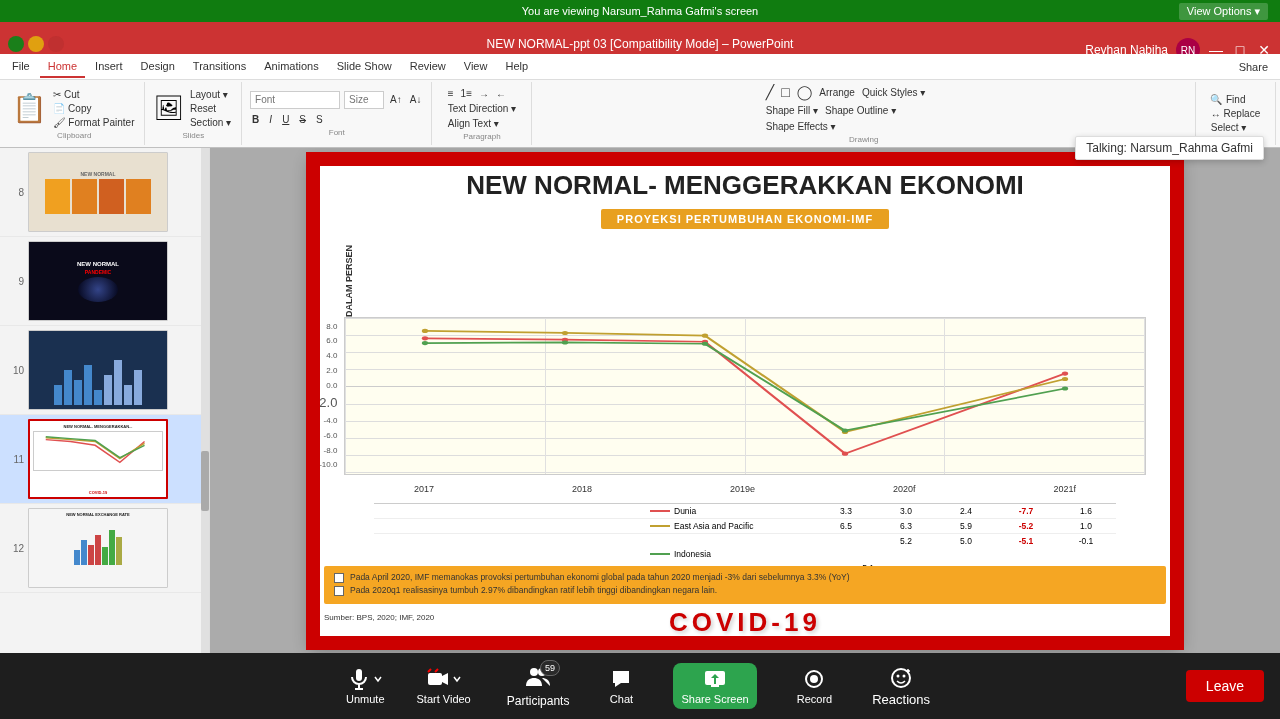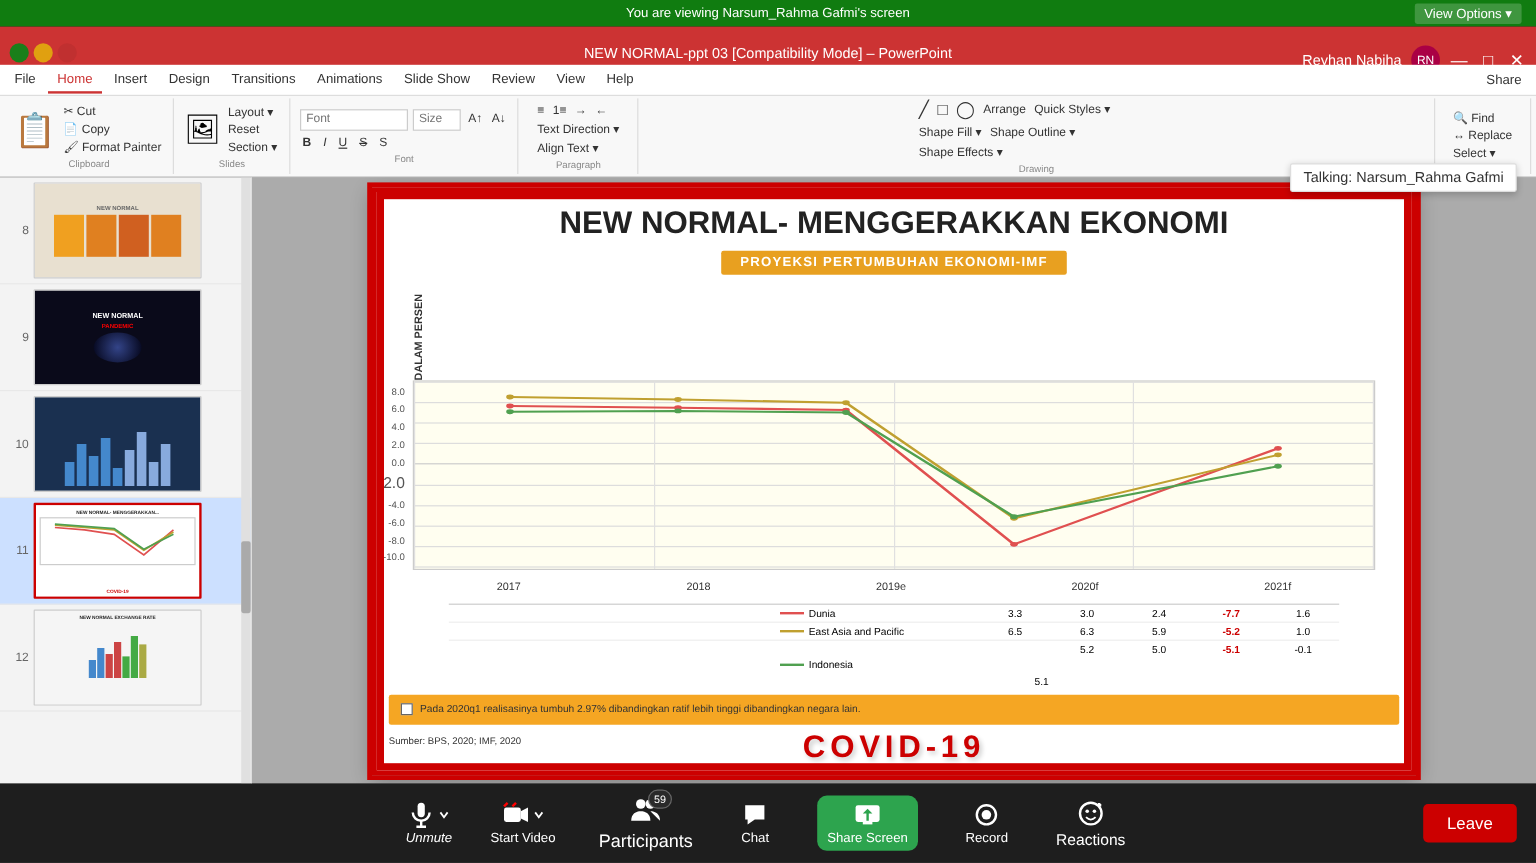--- a/index.html
+++ b/index.html
@@ -744,20 +744,24 @@
         <div style="width:60px;text-align:center;padding:2px;">5.2</div>
         <div style="width:60px;text-align:center;padding:2px;">5.0</div>
         <div style="width:60px;text-align:center;padding:2px;color:#c00;font-weight:700;">-5.1</div>
         <div style="width:60px;text-align:center;padding:2px;">-0.1</div>
       </div>
     </div>
 
     <div class="info-box">
       <div class="info-item">
         <div class="info-checkbox"></div>
+        <span>Pada April 2020, IMF memanokas provoksi pertumbuhan ekonomi global pada tahun 2020 menjadi -3% dari sebelumnya 3.3% (YoY)</span>
+      </div>
+      <div class="info-item">
+        <div class="info-checkbox"></div>
         <span>Pada 2020q1 realisasinya tumbuh 2.97% dibandingkan ratif lebih tinggi dibandingkan negara lain.</span>
       </div>
     </div>
 
     <div class="source-text">Sumber: BPS, 2020; IMF, 2020</div>
 
     <div class="covid-text">COVID-19</div>
   </div>
 </div>
 
@@ -768,21 +772,21 @@
       <svg width="24" height="24" viewBox="0 0 24 24" fill="white">
         <rect x="9" y="2" width="6" height="12" rx="3" fill="white"></rect>
         <path d="M5 10c0 3.87 3.13 7 7 7s7-3.13 7-7" stroke="white" stroke-width="2" fill="none"></path>
         <line x1="12" y1="17" x2="12" y2="22" stroke="white" stroke-width="2"></line>
         <line x1="8" y1="22" x2="16" y2="22" stroke="white" stroke-width="2"></line>
       </svg>
       <svg width="10" height="10" viewBox="0 0 10 10">
         <path d="M2 3 L5 7 L8 3" stroke="white" stroke-width="1.5" fill="none"></path>
       </svg>
     </div>
-    <span style="font-size:11px;color:white;margin-top:2px;font-style:italic;">Unmute</span>
+    <span style="font-size:11px;color:white;margin-top:2px;">Unmute</span>
   </div>
 
   <div style="display:flex;flex-direction:column;align-items:center;justify-content:center;padding:4px 16px;cursor:pointer;position:relative;">
     <div style="display:flex;align-items:center;gap:2px;">
       <svg width="24" height="24" viewBox="0 0 24 24">
         <rect x="2" y="6" width="14" height="12" rx="2" fill="white"></rect>
         <polygon points="16,9 22,6 22,18 16,15" fill="white"></polygon>
         <line x1="5" y1="2" x2="2" y2="5" stroke="red" stroke-width="2"></line>
         <line x1="12" y1="2" x2="9" y2="5" stroke="red" stroke-width="2"></line>
       </svg>
@@ -796,21 +800,21 @@
   <div style="display:flex;flex-direction:column;align-items:center;justify-content:center;padding:4px 20px;cursor:pointer;">
     <div style="position:relative;">
       <svg width="28" height="24" viewBox="0 0 28 24">
         <circle cx="10" cy="8" r="4" fill="white"></circle>
         <circle cx="18" cy="8" r="4" fill="white"></circle>
         <path d="M2 22 C2 16 6 14 10 14 C14 14 18 16 18 22" fill="white"></path>
         <path d="M18 14 C22 14 26 16 26 22" fill="white"></path>
       </svg>
       <span style="position:absolute;top:-4px;right:-8px;background:#2a2a2a;border:1px solid #666;border-radius:8px;font-size:9px;color:white;padding:0 4px;line-height:14px;">59</span>
     </div>
-    <span style="font-size:15px;color:white;margin-top:2px;">Participants</span>
+    <span style="font-size:12px;color:white;margin-top:2px;">Participants</span>
   </div>
 
   <div style="display:flex;flex-direction:column;align-items:center;justify-content:center;padding:4px 20px;cursor:pointer;">
     <svg width="24" height="24" viewBox="0 0 24 24">
       <path d="M4 4 H20 V16 H12 L6 20 V16 H4 Z" fill="white"></path>
     </svg>
     <span style="font-size:11px;color:white;margin-top:2px;">Chat</span>
   </div>
 
   <div style="display:flex;flex-direction:column;align-items:center;justify-content:center;padding:4px 20px;cursor:pointer;">

